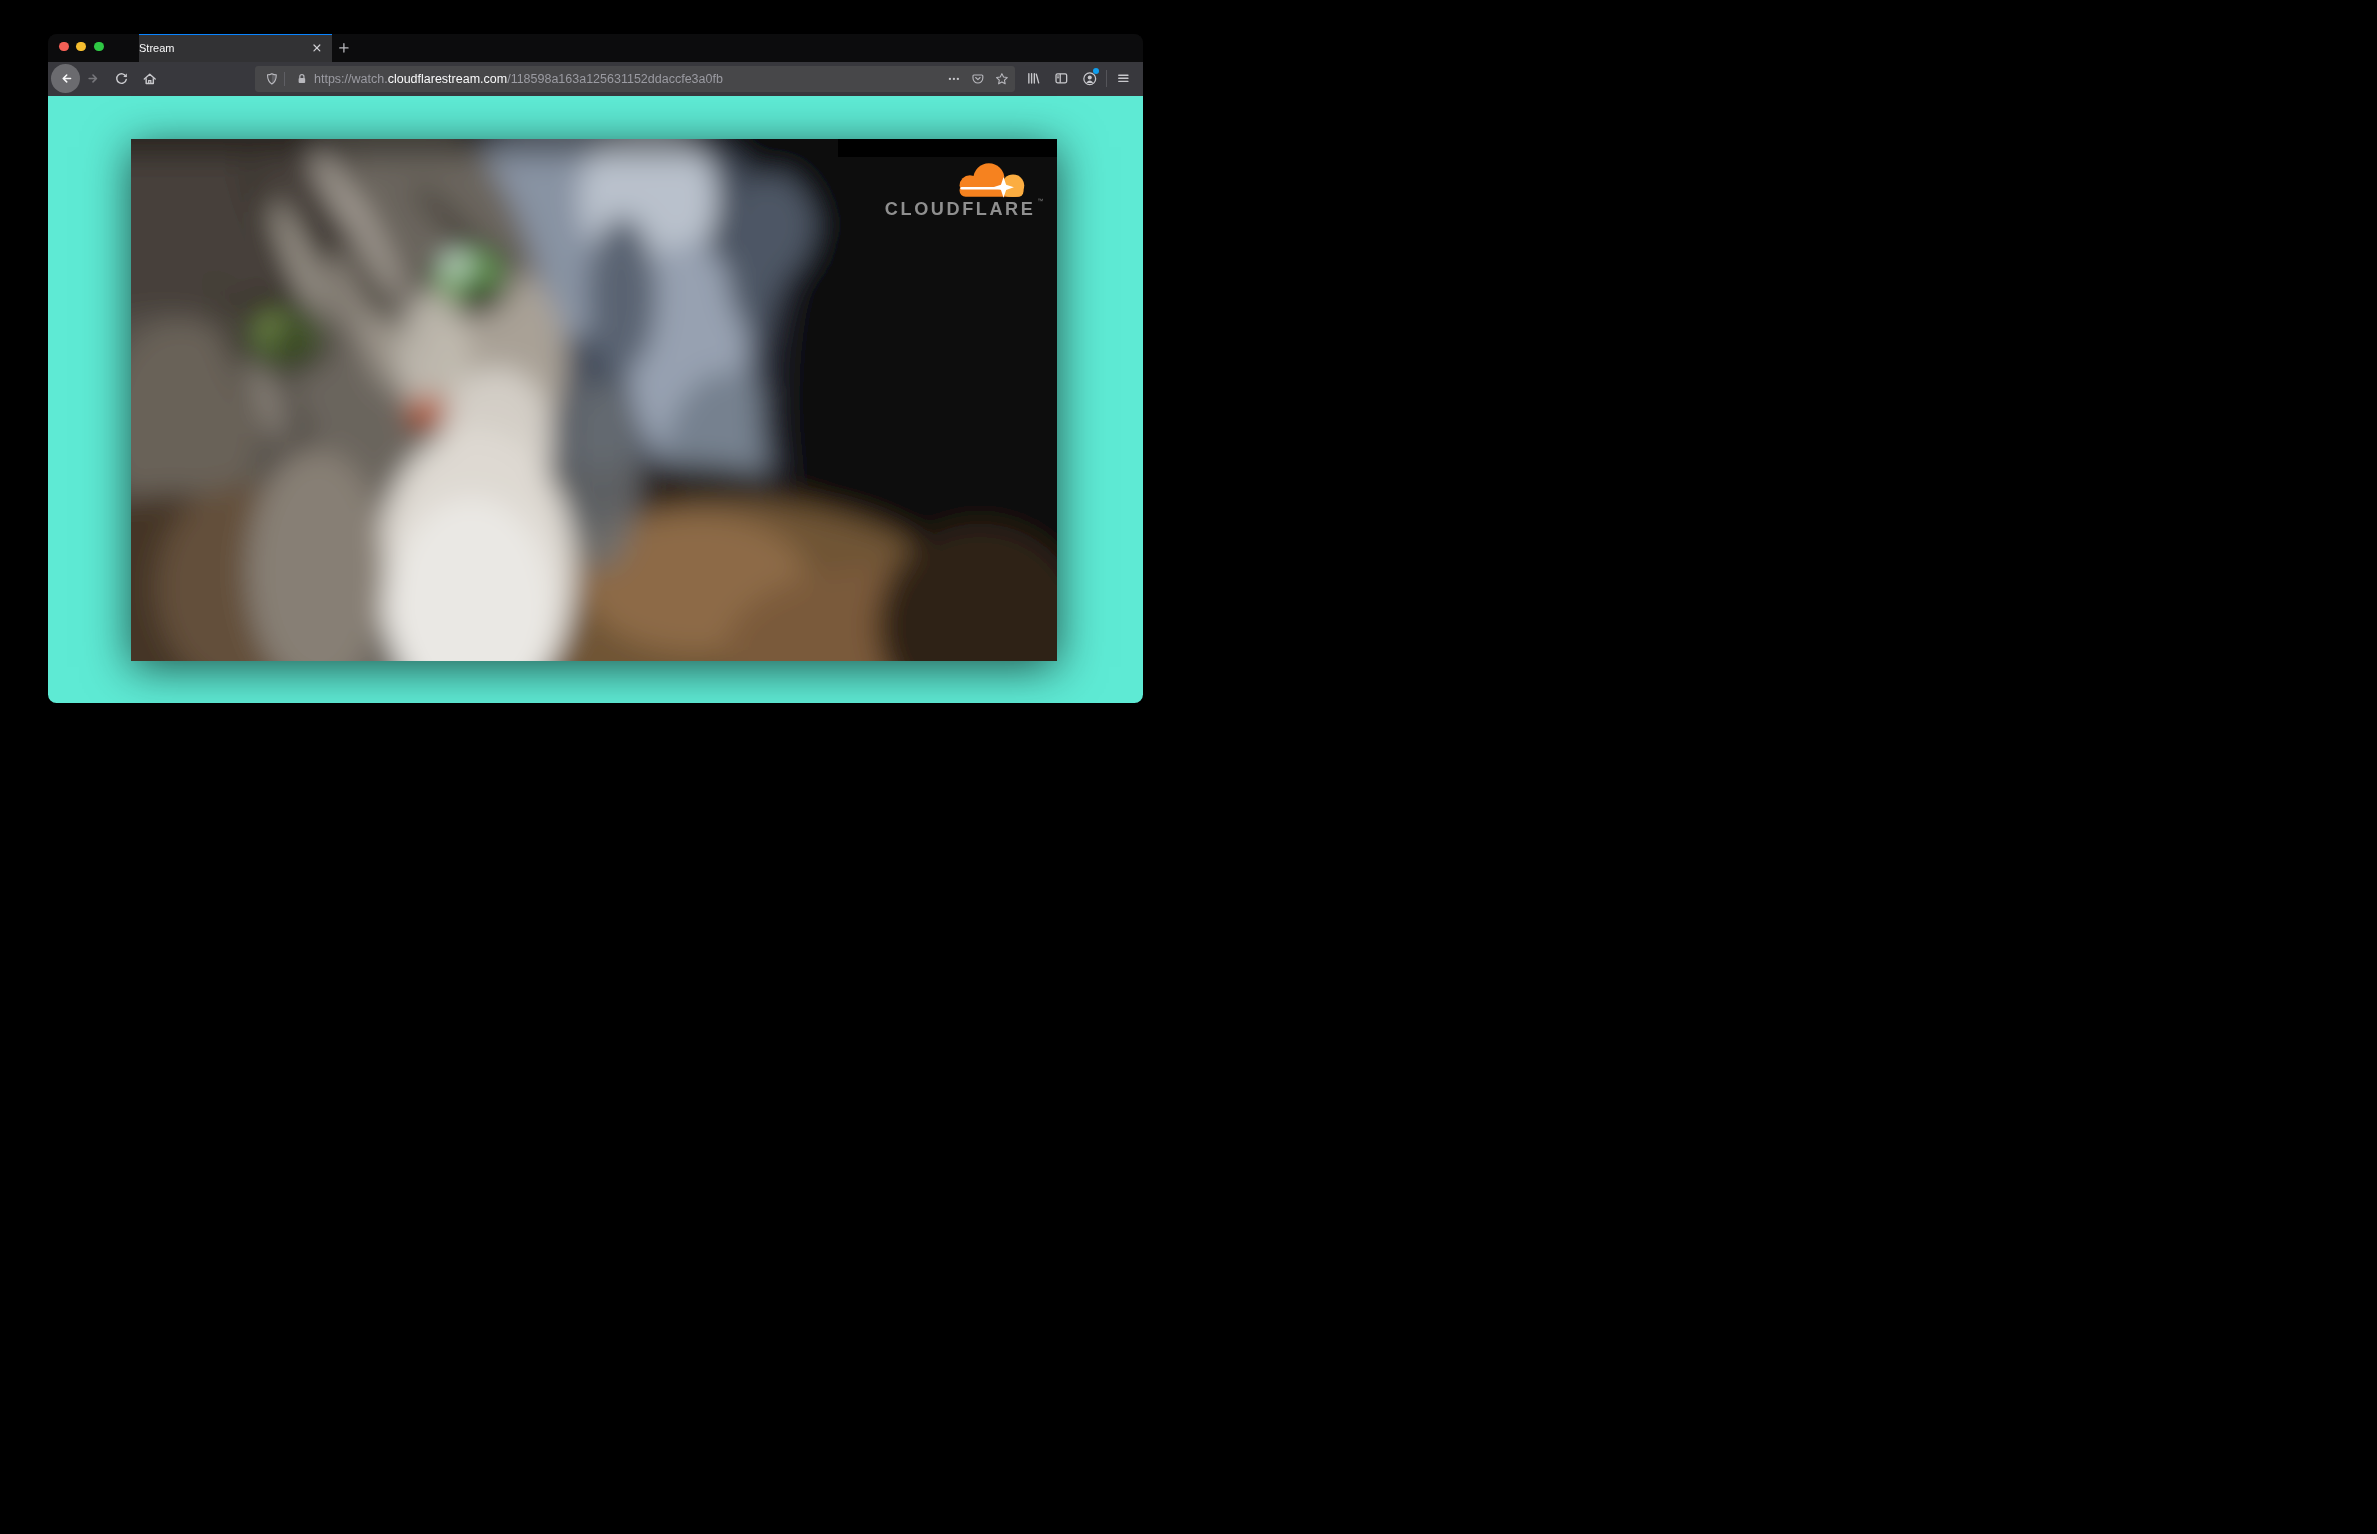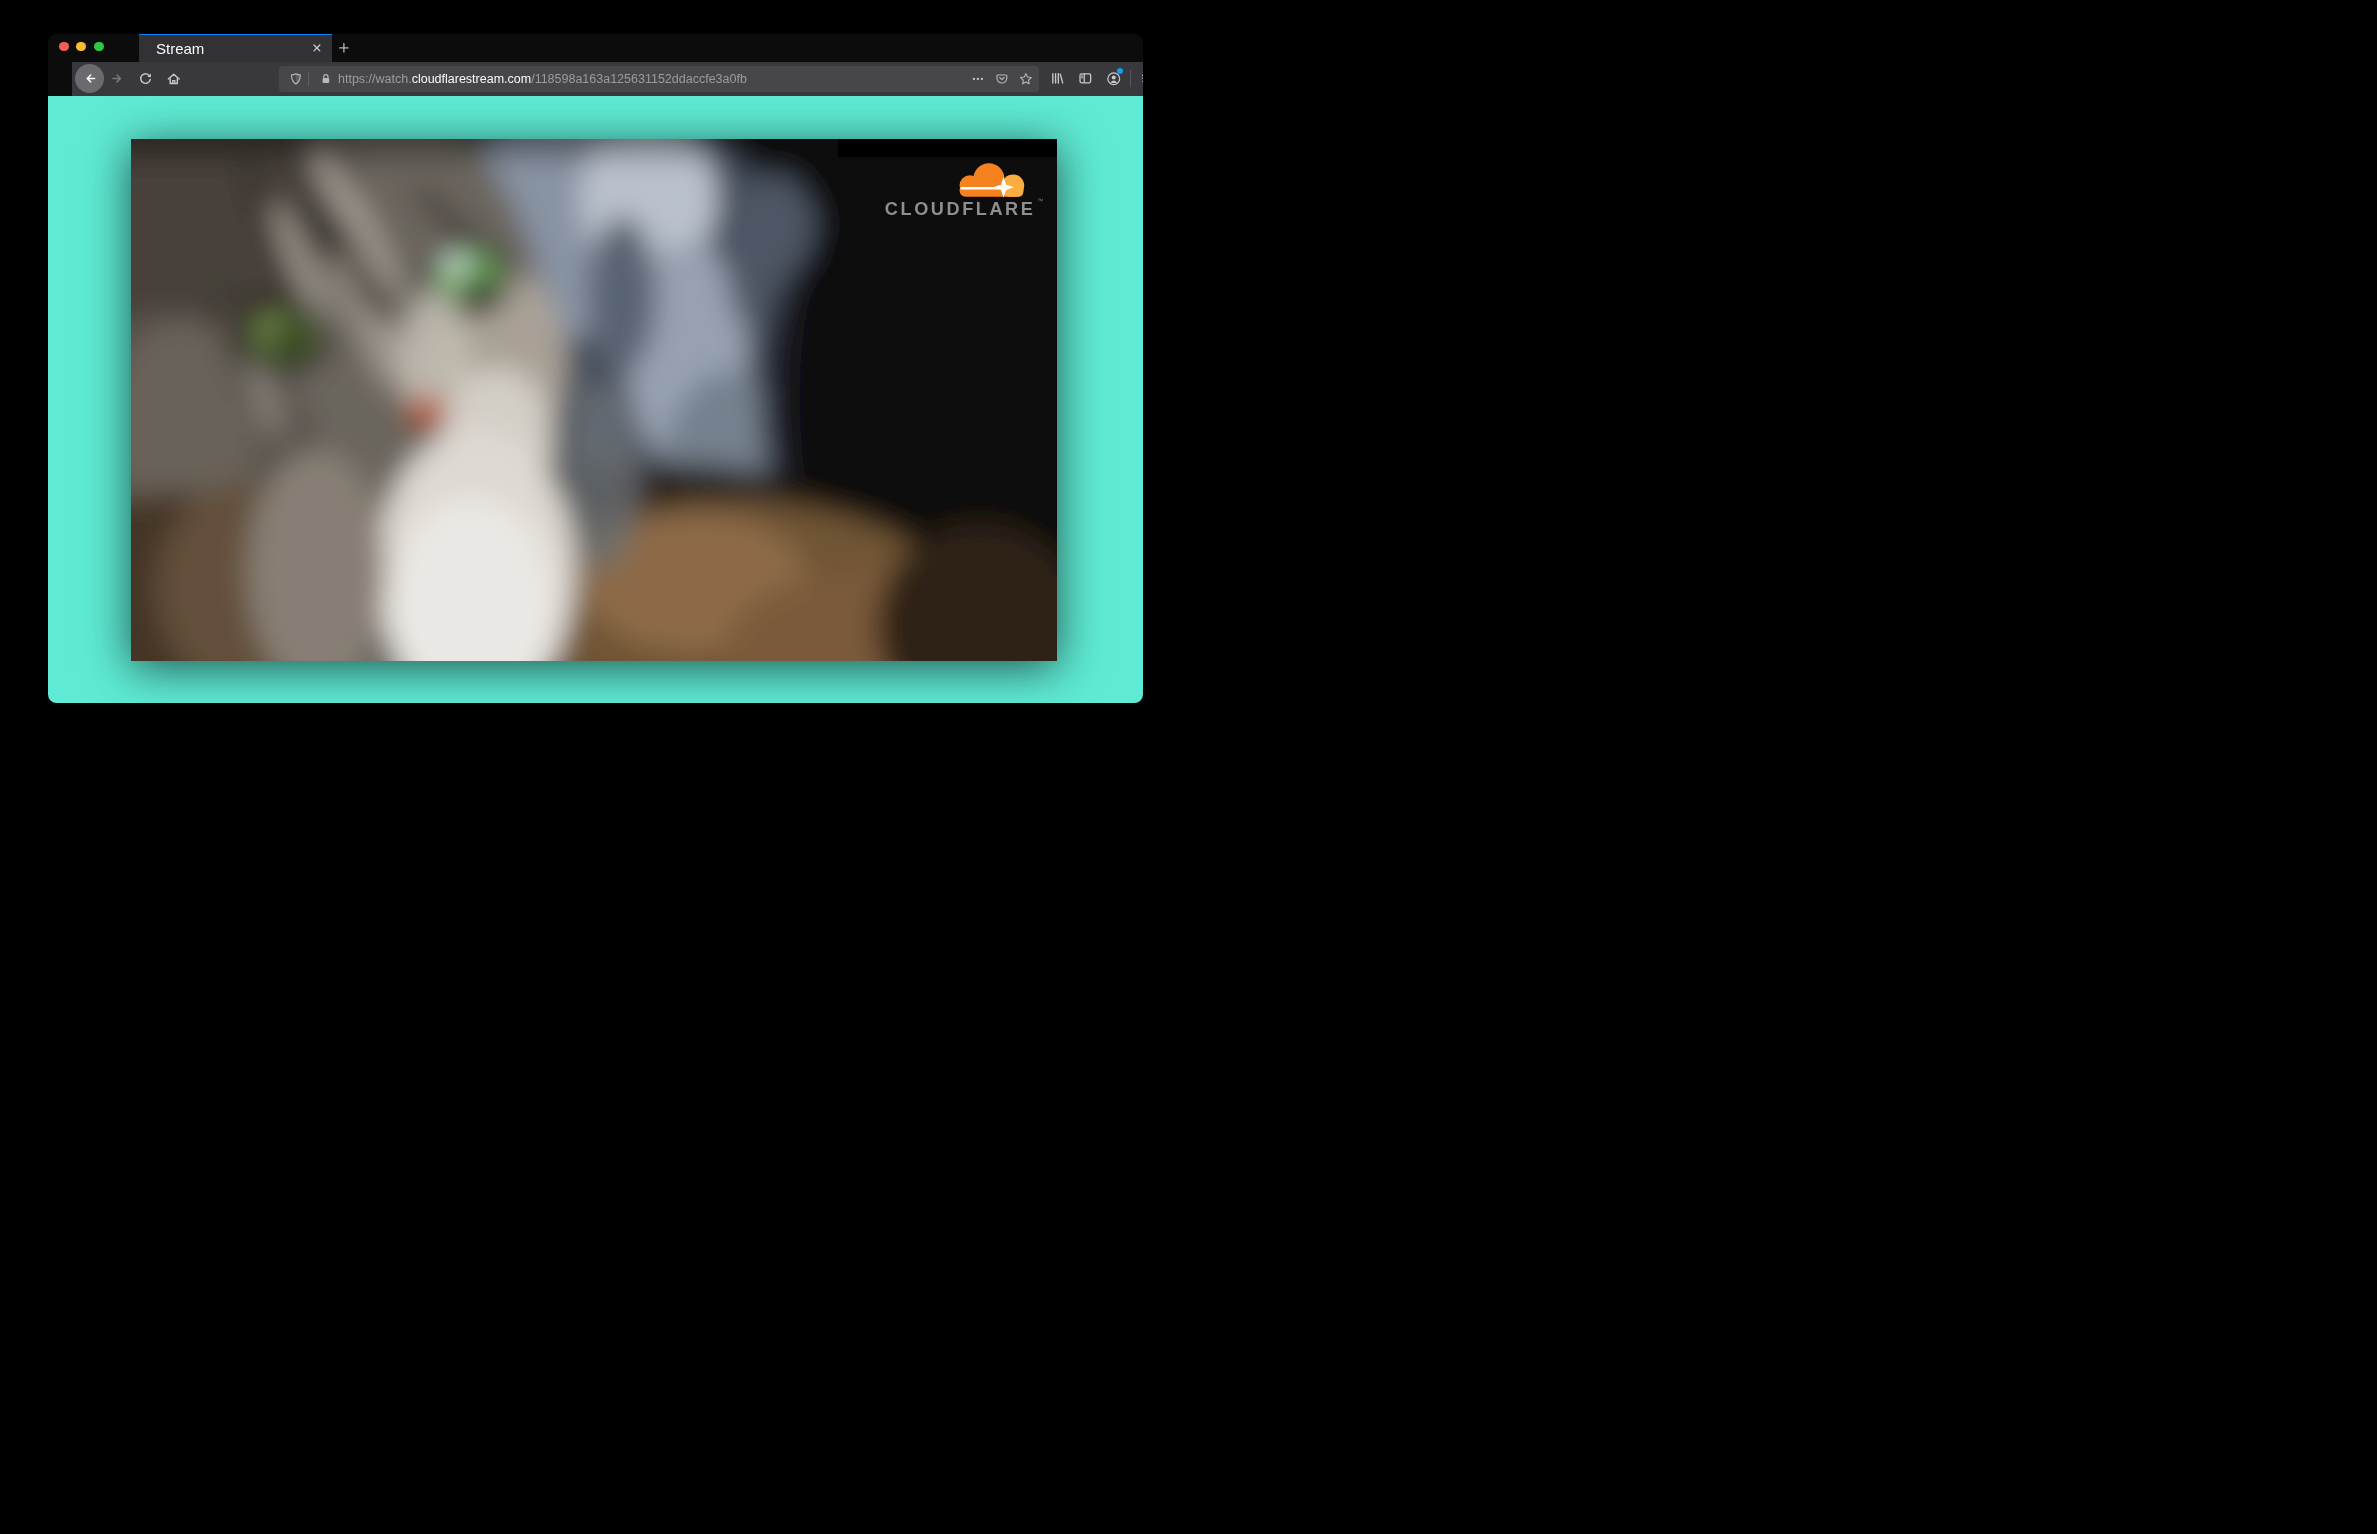--- a/index.html
+++ b/index.html
@@ -11,27 +11,27 @@
   
   .tabbar { position:relative; height:27.6px; background:#0c0c0d; }
   .traffic { position:absolute; top:7.8px; width:9.5px; height:9.5px; border-radius:50%; }
   .t-red    { left:11.2px; background:#f35f55; }
   .t-yellow { left:28.4px; background:#f5bd2f; }
   .t-green  { left:46px; background:#2fc844; }
 
   .tab { position:absolute; left:91px; top:0; width:193px; height:27.6px;
          background:#323234; border-top:1.7px solid #0a84ff;
          display:flex; align-items:center; }
-  .tab-title { flex:1; padding-left:17px; font-size:15px; color:#f9f9fa; white-space:nowrap; overflow:hidden; }
+  .tab-title { flex:1; padding-left:0; font-size:11px; color:#f9f9fa; white-space:nowrap; overflow:hidden; }
   .tab-close { width:13.8px; height:13.8px; margin-right:7.8px; flex:none; }
   .newtab { position:absolute; left:286px; top:4.3px; width:19px; height:19px;
             display:flex; align-items:center; justify-content:center; }
 
   
-  .toolbar { position:relative; height:34px; background:#38383d;margin-left:24px; }
+  .toolbar { position:relative; height:34px; background:#38383d; }
   .tbtn { position:absolute; top:6.9px; width:20.7px; height:20.7px;
           display:flex; align-items:center; justify-content:center; }
   .back { left:3.4px; top:2.6px; width:29px; height:29px; border-radius:50%; background:#6b6b6f; }
   .fwd    { left:35px; }
   .reload { left:63px; }
   .home   { left:91px; }
 
   .urlbar { position:absolute; left:207px; top:4.3px; width:760px; height:26px;
             background:#474749; border-radius:3.4px; }
   .u-shield   { position:absolute; left:9.5px; top:6px; }

